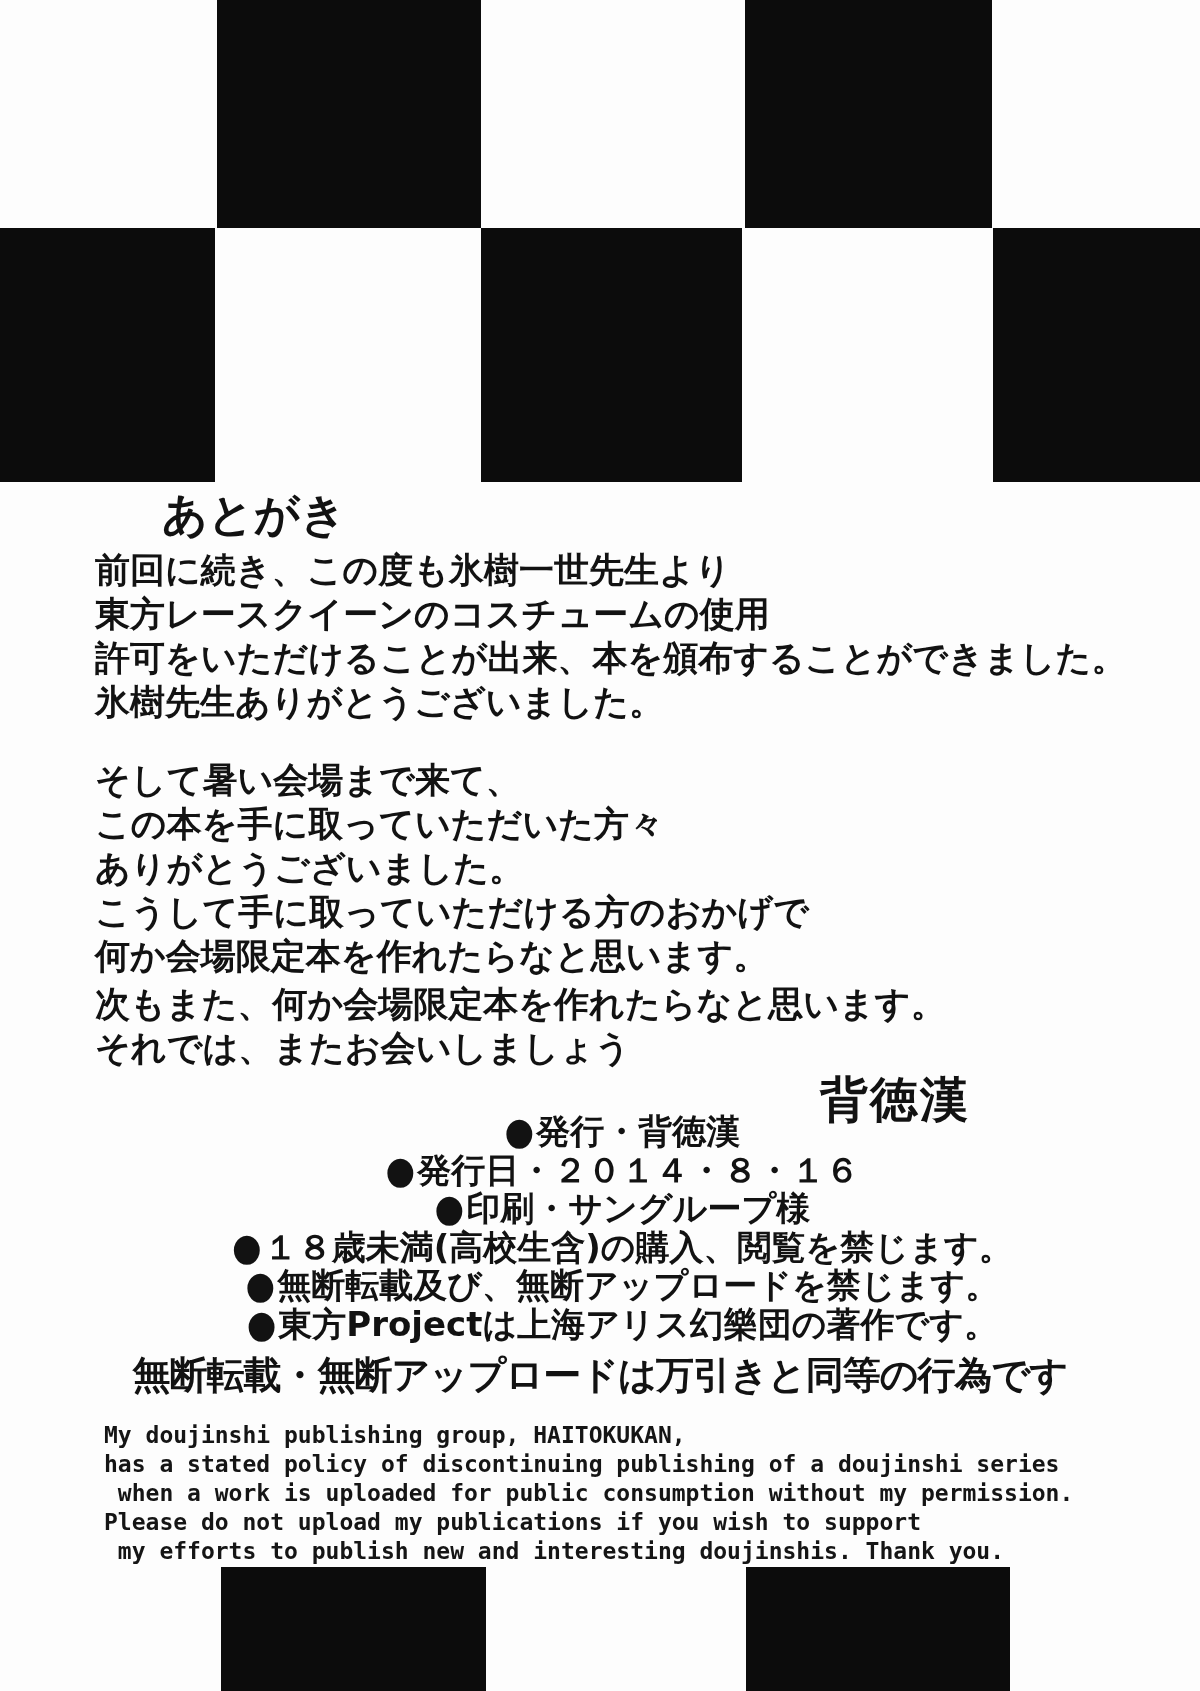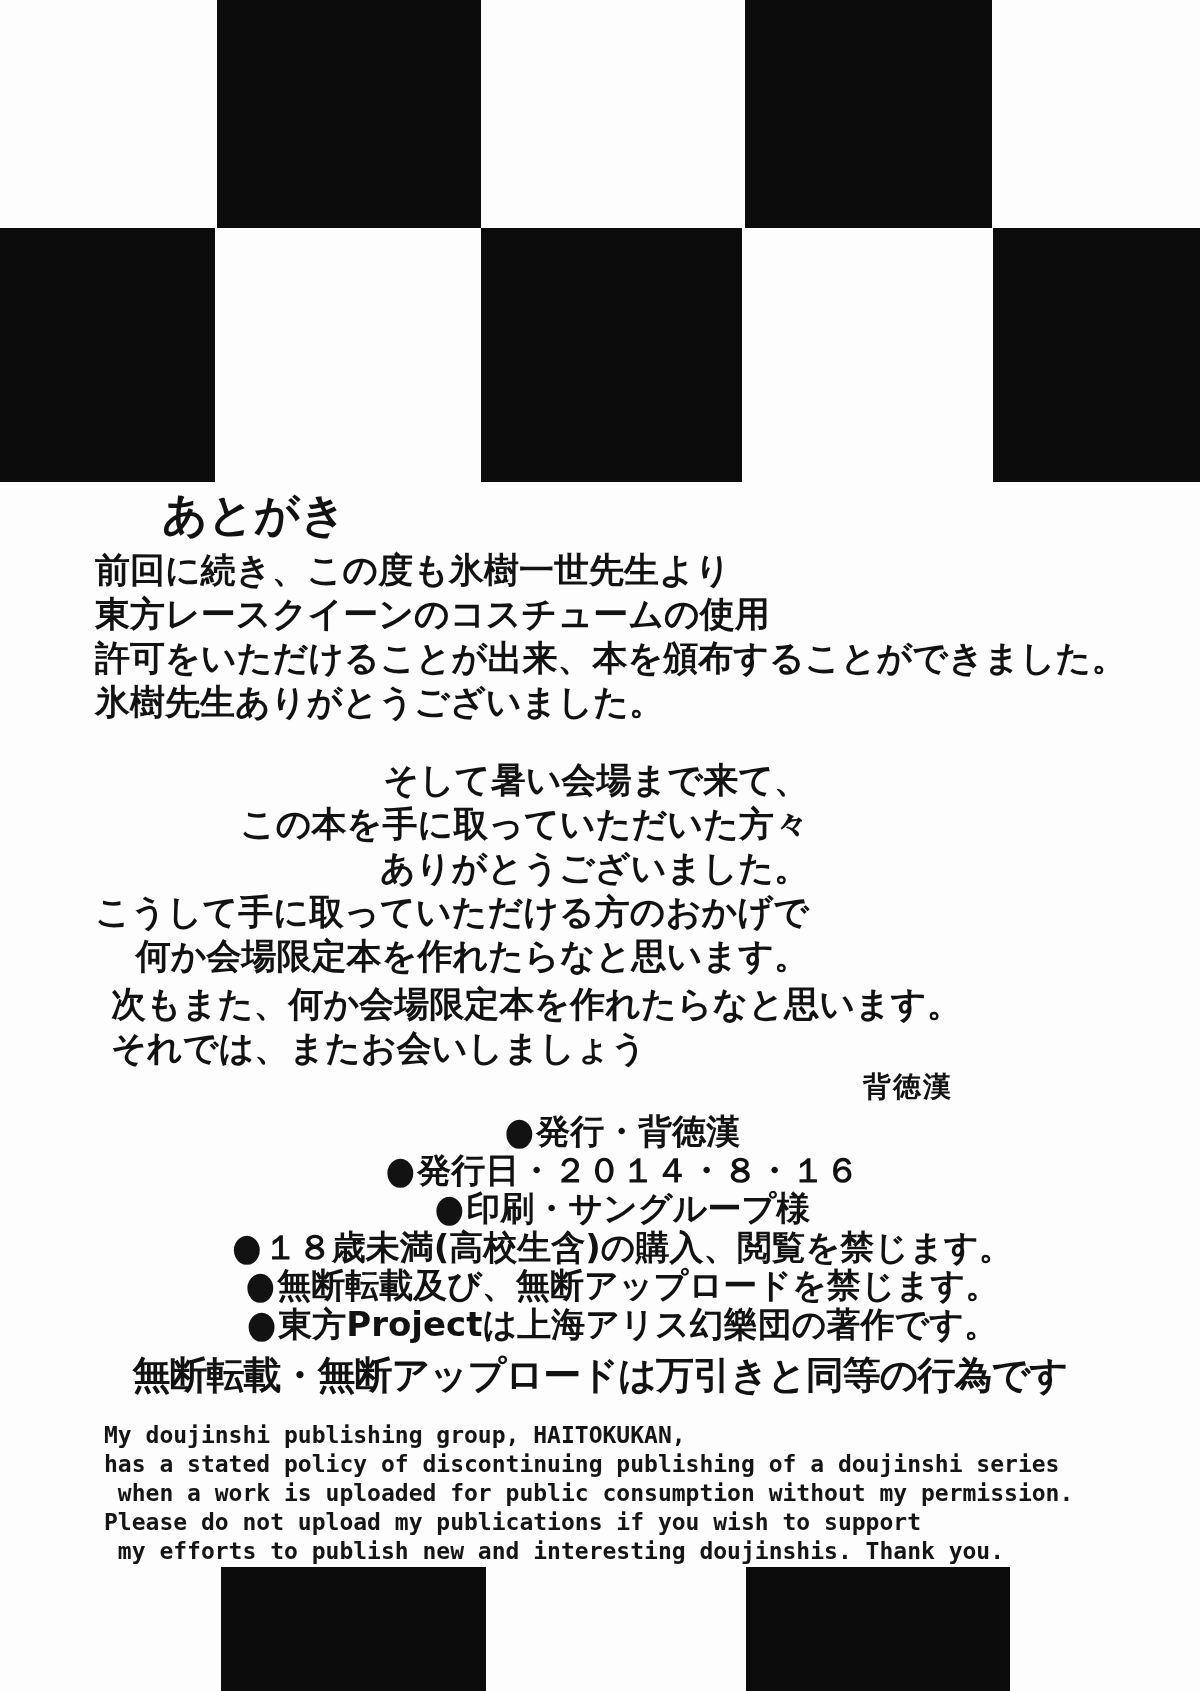--- a/index.html
+++ b/index.html
@@ -13,25 +13,25 @@
     margin:0 auto;
   }
   .sq{position:absolute;background:#0c0c0c;}
   .jp{font-weight:bold;letter-spacing:0px;}
   .title{
     position:absolute;left:162px;top:490px;
     font-size:45px;line-height:1.1;
   }
   .para{position:absolute;left:95px;font-size:35px;line-height:44px;}
   .p1{top:548px;}
-  .p2{top:758px;text-align:right;}
-  .p3{top:982px;margin-left:16px;}
+  .p2{top:758px;}
+  .p3{top:982px;}
   .signature{
-    position:absolute;left:863px;top:1068px;
-    font-size:28px;letter-spacing:2px;font-family:Liberation Serif, serif;
+    position:absolute;left:820px;top:1068px;
+    font-size:48px;letter-spacing:2px;font-family:Liberation Serif, serif;
   }
   .colophon{
     position:absolute;left:232px;top:1112px;
     font-size:34px;line-height:38.5px;text-align:center;
   }
   .credit-line{white-space:nowrap;}
   .bullet{display:inline-block;transform:scaleY(1.12);transform-origin:center;margin-right:2px;}
   .warning{
     position:absolute;left:0;top:1350px;width:1200px;
     text-align:center;

